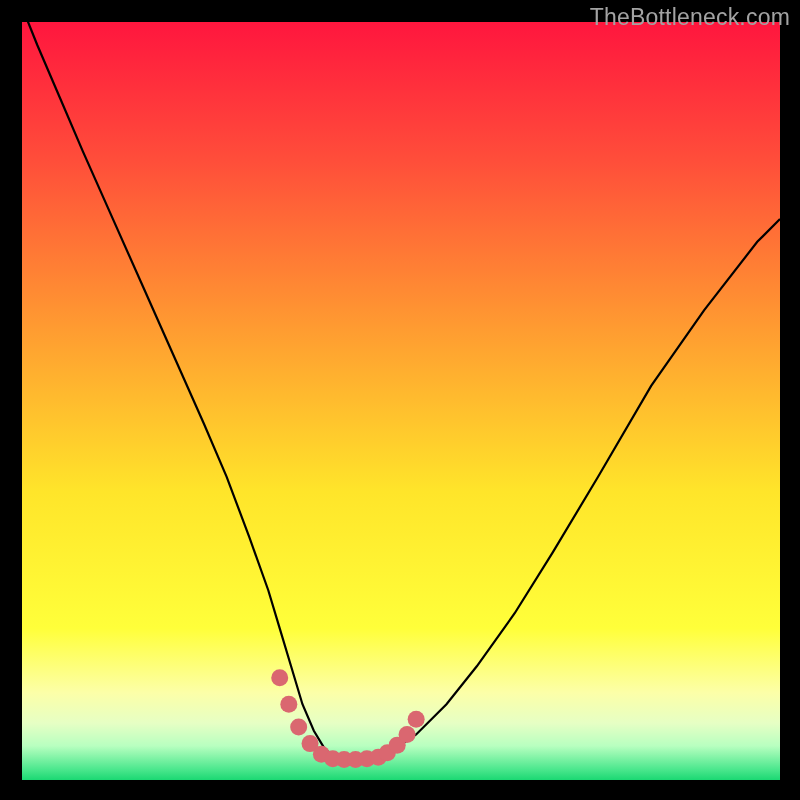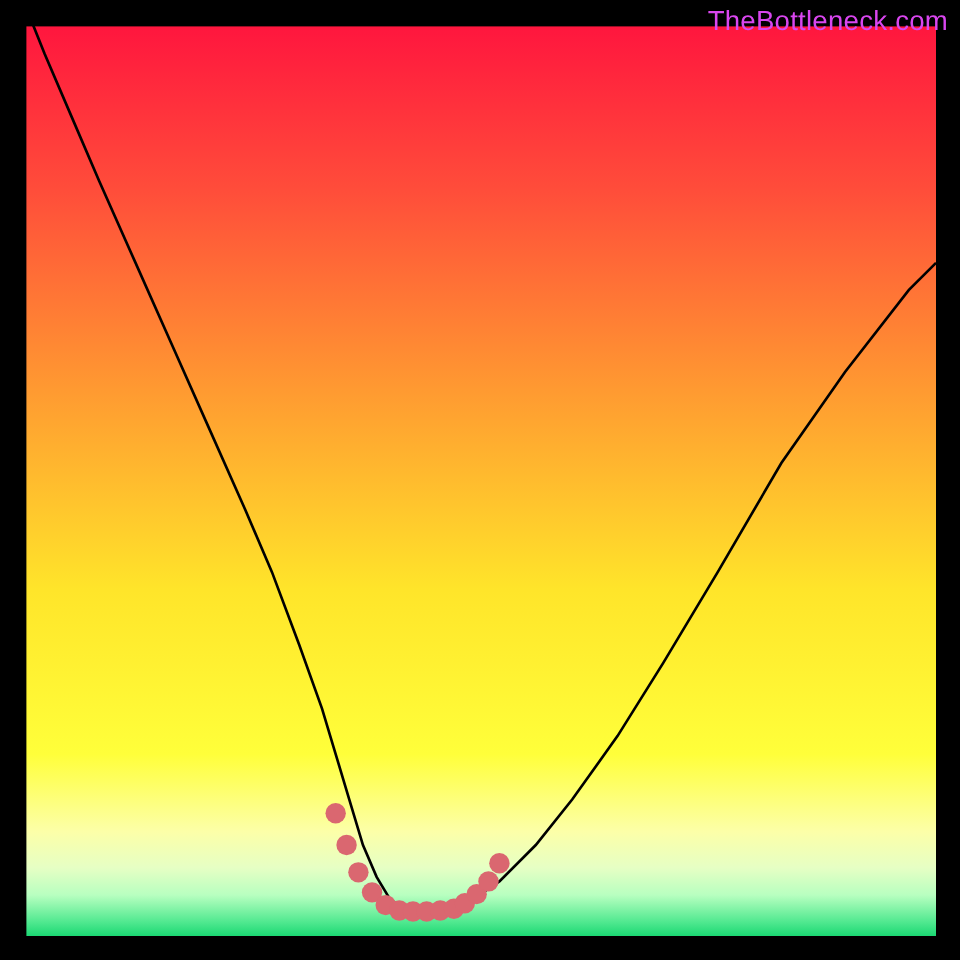--- a/index.html
+++ b/index.html
@@ -16,21 +16,21 @@
     left: 0;
     top: 0;
     width: 800px;
     height: 800px;
     background: #000;
   }
   .watermark {
     position: absolute;
     top: 4px;
     right: 10px;
-    color: #d946ef;
+    color: #a3a3a3;
     font-size: 23px;
     font-weight: 500;
     letter-spacing: 0.2px;
     user-select: none;
   }
   svg {
     position: absolute;
     left: 0;
     top: 0;
   }

